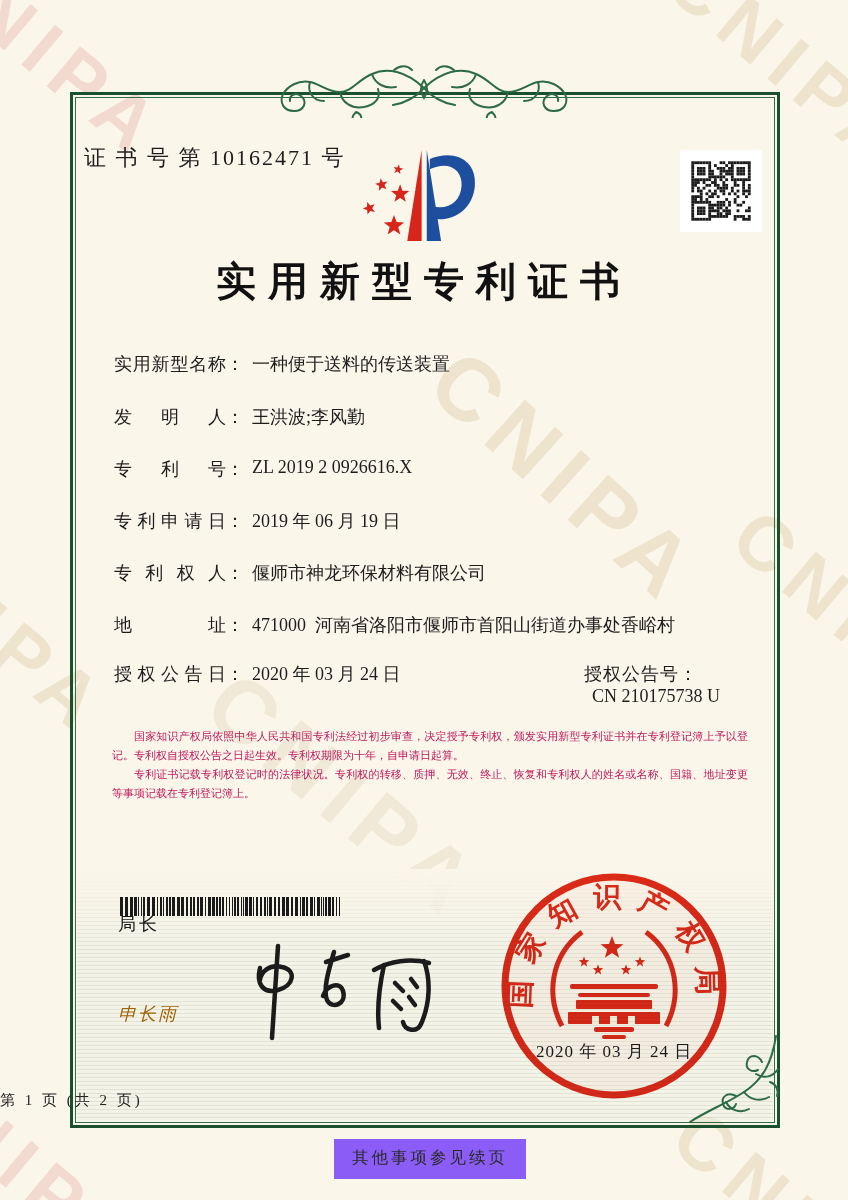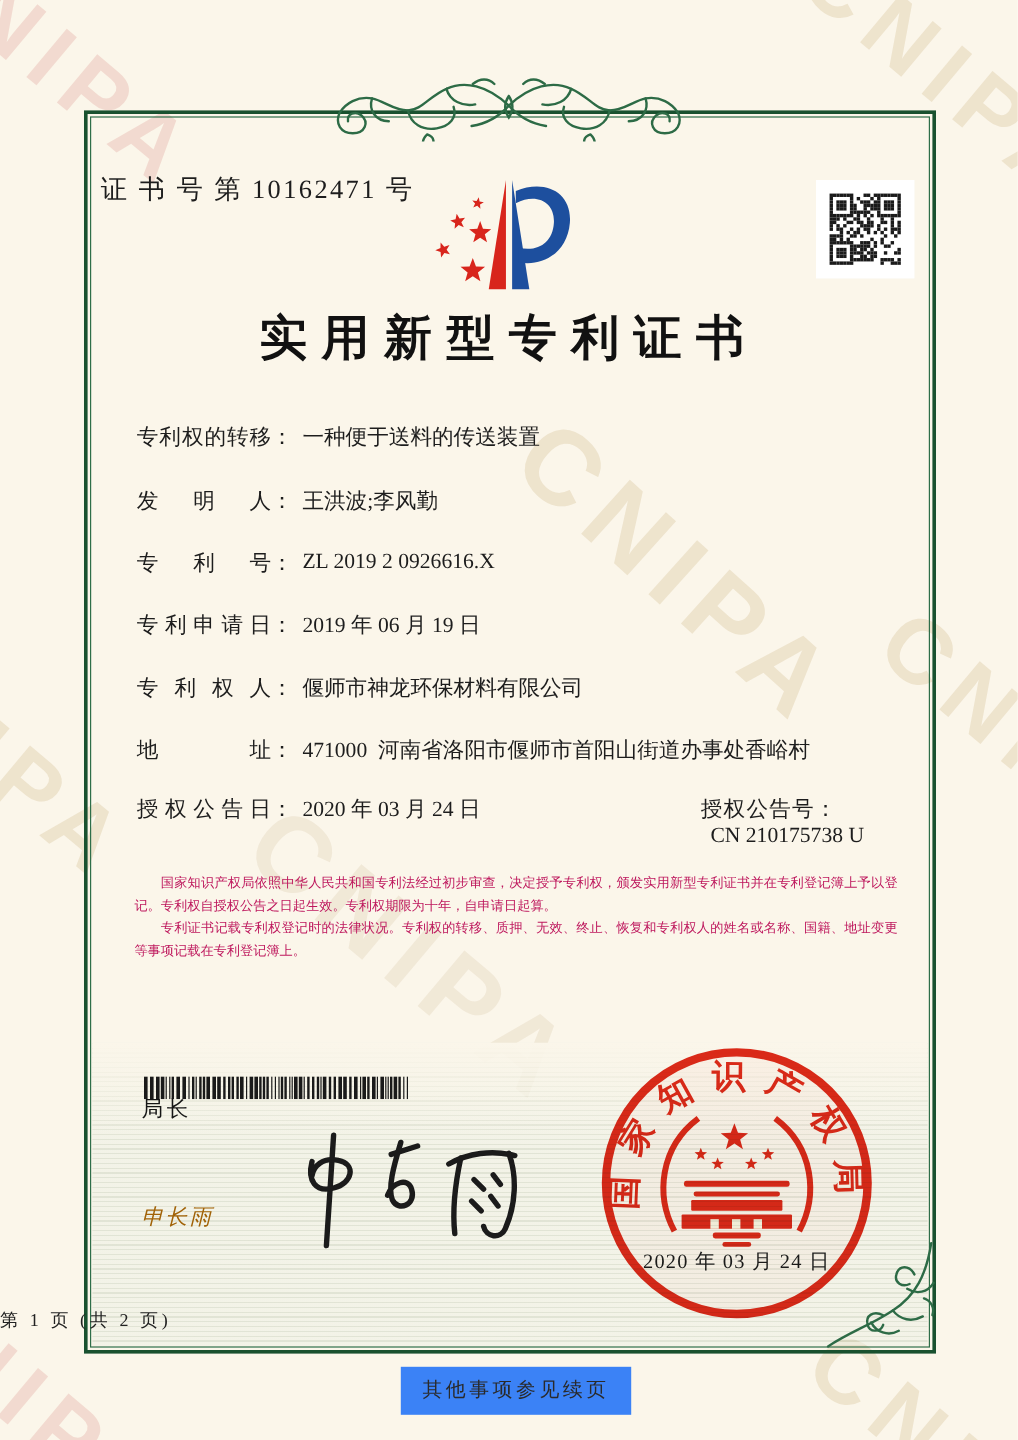--- a/index.html
+++ b/index.html
@@ -52,21 +52,21 @@
      font-family:"Liberation Sans","DejaVu Sans",sans-serif;font-size:18px;letter-spacing:3px;color:#151515;}
   .sig-name{position:absolute;left:118px;top:1002px;
      font-family:"Liberation Sans","DejaVu Sans",sans-serif;font-size:18px;letter-spacing:2px;color:#a16207;font-style:italic;}
   .sig-script{position:absolute;left:214px;top:938px;width:240px;height:108px;}
   .seal{position:absolute;left:496px;top:868px;width:236px;height:236px;mix-blend-mode:multiply;}
   .seal svg{position:absolute;inset:0;}
   .seal-date{position:absolute;left:0;right:0;top:172px;text-align:center;
      font-size:17px;letter-spacing:1px;color:#1c1c1c;white-space:pre;}
   .page-info{position:absolute;left:0;right:0;top:1091px;
      font-size:15px;letter-spacing:3px;color:#222;white-space:pre;}
-  .note{position:absolute;left:334px;top:1139px;background:#3b82f6;
+  .note{position:absolute;left:334px;top:1139px;background:#8b5cf6;
      padding:8px 18px 10px 18px;font-size:16.5px;letter-spacing:3px;color:#2a2a2a;}
 </style>
 </head>
 <body>
 
 <div class="wm wm-pink" style="left:-40px;top:-78px;transform:rotate(40deg);">CNIPA</div>
 <div class="wm wm-tan" style="left:706px;top:-64px;transform:rotate(40deg);">CNIPA</div>
 <div class="wm wm-tan" style="left:478px;top:330px;transform:rotate(42deg);font-size:88px;">CNIPA</div>
 <div class="wm wm-tan" style="left:-96px;top:498px;transform:rotate(40deg);">CNIPA</div>
 <div class="wm wm-tan" style="left:772px;top:492px;transform:rotate(40deg);">CNIPA</div>
@@ -362,21 +362,21 @@
     <rect x="10" y="24" width="1" height="1" fill="#1a1a1a"></rect>
     <rect x="19" y="24" width="1" height="1" fill="#1a1a1a"></rect>
     <rect x="22" y="24" width="1" height="1" fill="#1a1a1a"></rect>
     <rect x="23" y="24" width="1" height="1" fill="#1a1a1a"></rect>
     <rect x="24" y="24" width="1" height="1" fill="#1a1a1a"></rect>
   </svg>
 
 <div class="title">实用新型专利证书</div>
 
 <div class="frow" style="top:352px">
-  <span class="fl">专利权的转移</span><span class="fc">：</span><span class="fv">一种便于送料的传送装置</span>
+  <span class="fl">实用新型名称</span><span class="fc">：</span><span class="fv">一种便于送料的传送装置</span>
 </div>
 <div class="frow" style="top:405px">
   <span class="fl">发明人</span><span class="fc">：</span><span class="fv">王洪波;李风勤</span>
 </div>
 <div class="frow" style="top:457px">
   <span class="fl">专利号</span><span class="fc">：</span><span class="fv">ZL 2019 2 0926616.X</span>
 </div>
 <div class="frow" style="top:509px">
   <span class="fl">专利申请日</span><span class="fc">：</span><span class="fv">2019 年 06 月 19 日</span>
 </div>

